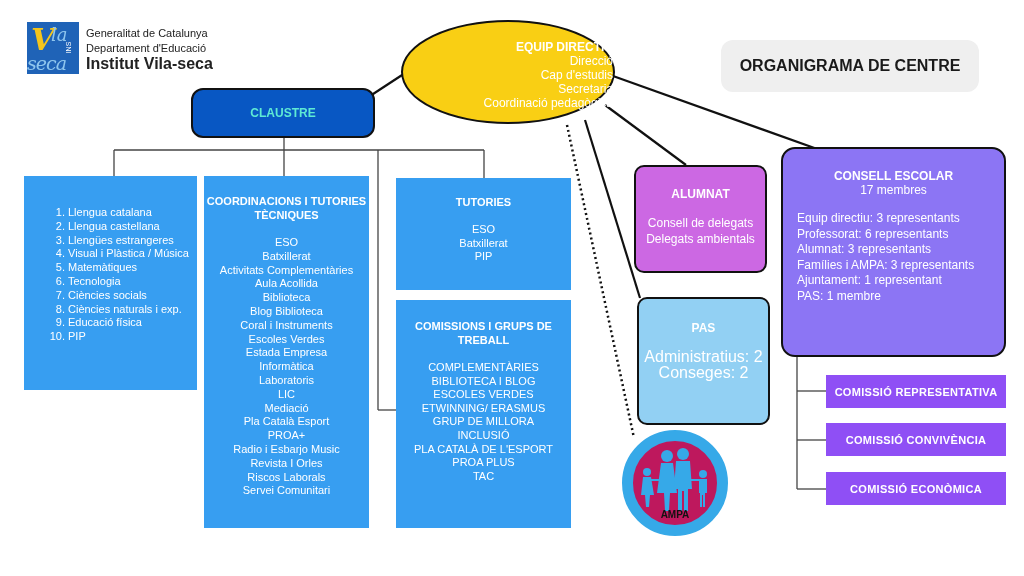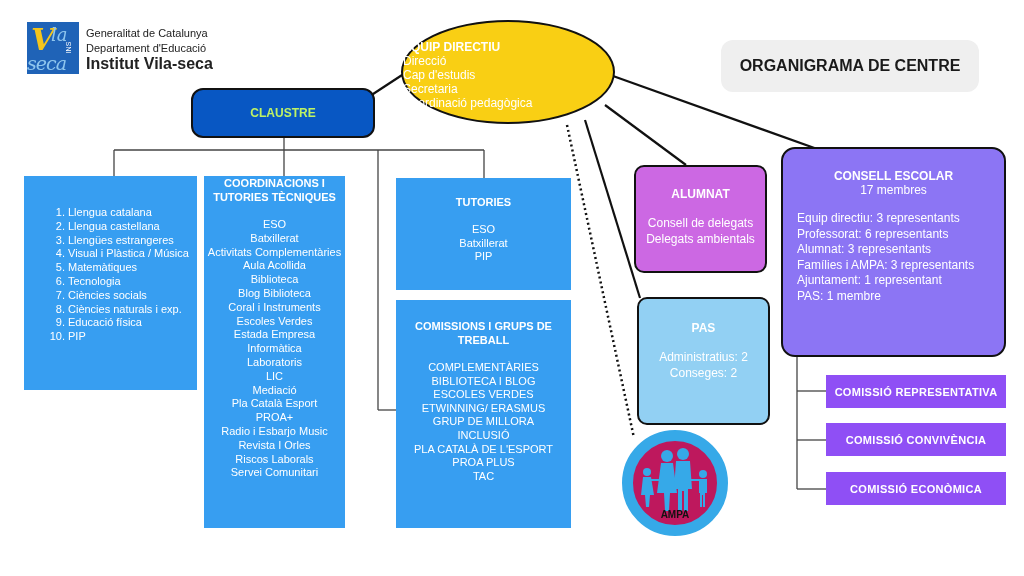--- a/index.html
+++ b/index.html
@@ -7,39 +7,39 @@
   .abs { position:absolute; }
   #lines { position:absolute; left:0; top:0; width:1024px; height:576px; }
   .logo { left:27px; top:22px; width:52px; height:52px; background:#1f63b7; overflow:hidden; }
   .logo .v { position:absolute; left:4px; top:0px; font-family:"DejaVu Serif", serif; font-style:italic; font-weight:bold; font-size:30px; color:#f4c51c; }
   .logo .la { position:absolute; left:24px; top:2px; font-family:"DejaVu Serif", serif; font-style:italic; font-size:18px; color:#8fc6ee; }
   .logo .seca { position:absolute; left:0px; top:30px; font-family:"DejaVu Serif", serif; font-style:italic; font-size:19px; color:#8fc6ee; letter-spacing:-1px; }
   .logo .ins { position:absolute; left:36px; top:22px; font-size:7px; color:#ffffff; transform:rotate(-90deg); }
   .org-text { left:86px; top:26px; font-size:11px; line-height:15px; color:#222; }
   .org-text .bold { font-weight:bold; font-size:16px; }
   .title-box { left:721px; top:40px; width:258px; height:52px; background:#efefef; border-radius:12px; display:flex; align-items:center; justify-content:center; font-weight:bold; font-size:16px; color:#1a1a1a; }
-  .ellipse { left:401px; top:20px; width:214px; height:104px; background:#f9cf14; border:2px solid #111; border-radius:50%; box-sizing:border-box; color:#fff; text-align:left; font-size:12px; line-height:14px; padding-top:18px; }
+  .ellipse { left:401px; top:20px; width:214px; height:104px; background:#f9cf14; border:2px solid #111; border-radius:50%; box-sizing:border-box; color:#fff; text-align:right; font-size:12px; line-height:14px; padding-top:18px; }
   .ellipse .h { font-weight:bold; font-size:12px; }
-  .claustre { left:191px; top:88px; width:184px; height:50px; background:#0857c3; border:2px solid #111; border-radius:12px; box-sizing:border-box; color:#bef264; font-weight:bold; font-size:12px; display:flex; align-items:center; justify-content:center; }
+  .claustre { left:191px; top:88px; width:184px; height:50px; background:#0857c3; border:2px solid #111; border-radius:12px; box-sizing:border-box; color:#5eead4; font-weight:bold; font-size:12px; display:flex; align-items:center; justify-content:center; }
   .bluebox { background:#379ef1; color:#fff; text-align:center; box-sizing:border-box; }
   .bluebox .h { font-weight:bold; font-size:11px; line-height:14px; }
   .dept { left:24px; top:176px; width:173px; height:214px; padding-top:18px; }
   .dept ol { text-align:left; margin:12px 0 0 12px; padding-left:32px; font-size:11px; line-height:13.8px; }
-  .coord { left:204px; top:176px; width:141px; height:352px; }
+  .coord { left:204px; top:176px; width:165px; height:352px; padding-top:18px; }
   .coord .list { margin-top:14px; font-size:11px; line-height:13.8px; }
   .tut { left:396px; top:178px; width:175px; height:112px; padding-top:17px; }
   .tut .list { margin-top:14px; font-size:11px; line-height:13.6px; }
   .com { left:396px; top:300px; width:175px; height:228px; padding-top:19px; }
   .com .list { margin-top:14px; font-size:11px; line-height:13.6px; }
   .alumnat { left:634px; top:165px; width:133px; height:108px; background:#cc68e3; border:2px solid #111; border-radius:10px; box-sizing:border-box; color:#fff; text-align:center; padding-top:20px; }
   .alumnat .h { font-weight:bold; font-size:12px; margin-bottom:14px; }
   .alumnat .list { font-size:12px; line-height:16px; }
   .pas { left:637px; top:297px; width:133px; height:128px; background:#92d0f3; border:2px solid #111; border-radius:10px; box-sizing:border-box; color:#fff; text-align:center; padding-top:22px; }
   .pas .h { font-weight:bold; font-size:12px; margin-bottom:14px; }
-  .pas .list { font-size:12px; line-height:16px; }
+  .pas .list { font-size:16px; line-height:16px; }
   .consell { left:781px; top:147px; width:225px; height:210px; background:#8c75f4; border:2px solid #111; border-radius:14px; box-sizing:border-box; color:#fff; padding-top:20px; }
   .consell .h { font-weight:bold; font-size:12px; text-align:center; }
   .consell .sub { font-size:12px; text-align:center; margin-bottom:14px; }
   .consell .list { font-size:12px; line-height:15.5px; padding-left:14px; }
   .comissio { left:826px; width:180px; height:33px; background:#8f4ff5; color:#fff; font-weight:bold; font-size:11px; display:flex; align-items:center; justify-content:center; letter-spacing:0.3px; }
   .ampa { left:622px; top:430px; width:106px; height:106px; border-radius:50%; border:11px solid #36a9e8; box-sizing:border-box; background:#be185d; overflow:hidden; }
   .ampa svg { position:absolute; left:0; top:0; }
   .ampa .lbl { position:absolute; left:0; right:0; bottom:5px; text-align:center; font-weight:bold; font-size:10px; color:#111; }
 </style>
 </head>

